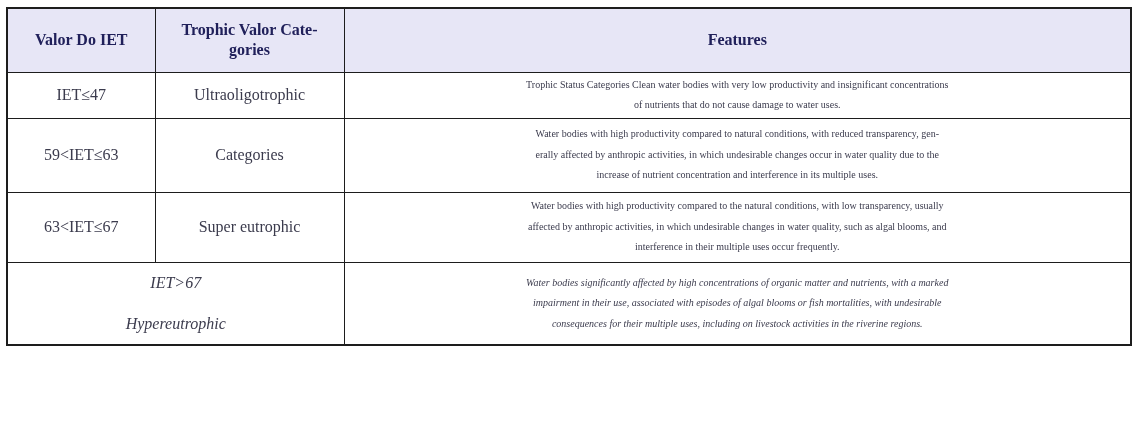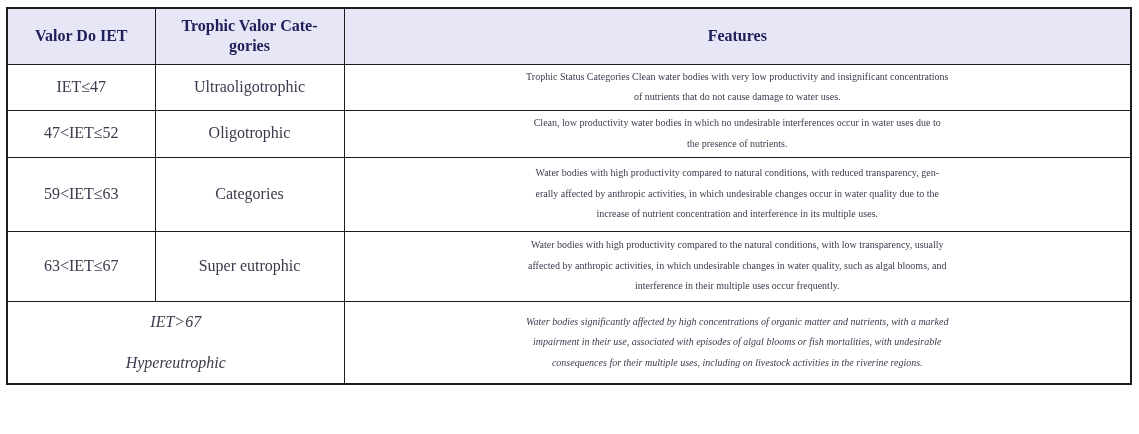--- a/index.html
+++ b/index.html
@@ -46,21 +46,21 @@
     line-height: 20.5px;
   }
   td.range-cell,
   td.category-cell {
     font-size: 16px;
   }
   td.features-cell,
   td.merged-cell {
     white-space: pre-line;
   }
-  tr.h-header  { height: 56px; }
+  tr.h-header  { height: 64px; }
   tr.h-row0 { height: 45px; }
   tr.h-row1 { height: 47px; }
   tr.h-row2 { height: 54px; }
   tr.h-row3 { height: 74px; }
   tr.h-row4 { height: 70px; }
   tr.h-row5 { height: 83px; font-style: italic; }
 </style>
 </head>
 <body>
 
@@ -79,26 +79,20 @@
         <th>Features</th>
       </tr>
     </thead>
     <tbody>
       <tr class="h-row0">
         <td class="range-cell">IET≤47</td>
         <td class="category-cell">Ultraoligotrophic</td>
         <td class="features-cell">Trophic Status Categories Clean water bodies with very low productivity and insignificant concentrations
 of nutrients that do not cause damage to water uses.</td>
       </tr>
-      <tr class="h-row1">
-        <td class="range-cell">47&lt;IET≤52</td>
-        <td class="category-cell">Oligotrophic</td>
-        <td class="features-cell">Clean, low productivity water bodies in which no undesirable interferences occur in water uses due to
-the presence of nutrients.</td>
-      </tr>
       <tr class="h-row3">
         <td class="range-cell">59&lt;IET≤63</td>
         <td class="category-cell">Categories</td>
         <td class="features-cell">Water bodies with high productivity compared to natural conditions, with reduced transparency, gen-
 erally affected by anthropic activities, in which undesirable changes occur in water quality due to the
 increase of nutrient concentration and interference in its multiple uses.</td>
       </tr>
       <tr class="h-row4">
         <td class="range-cell">63&lt;IET≤67</td>
         <td class="category-cell">Super eutrophic</td>

